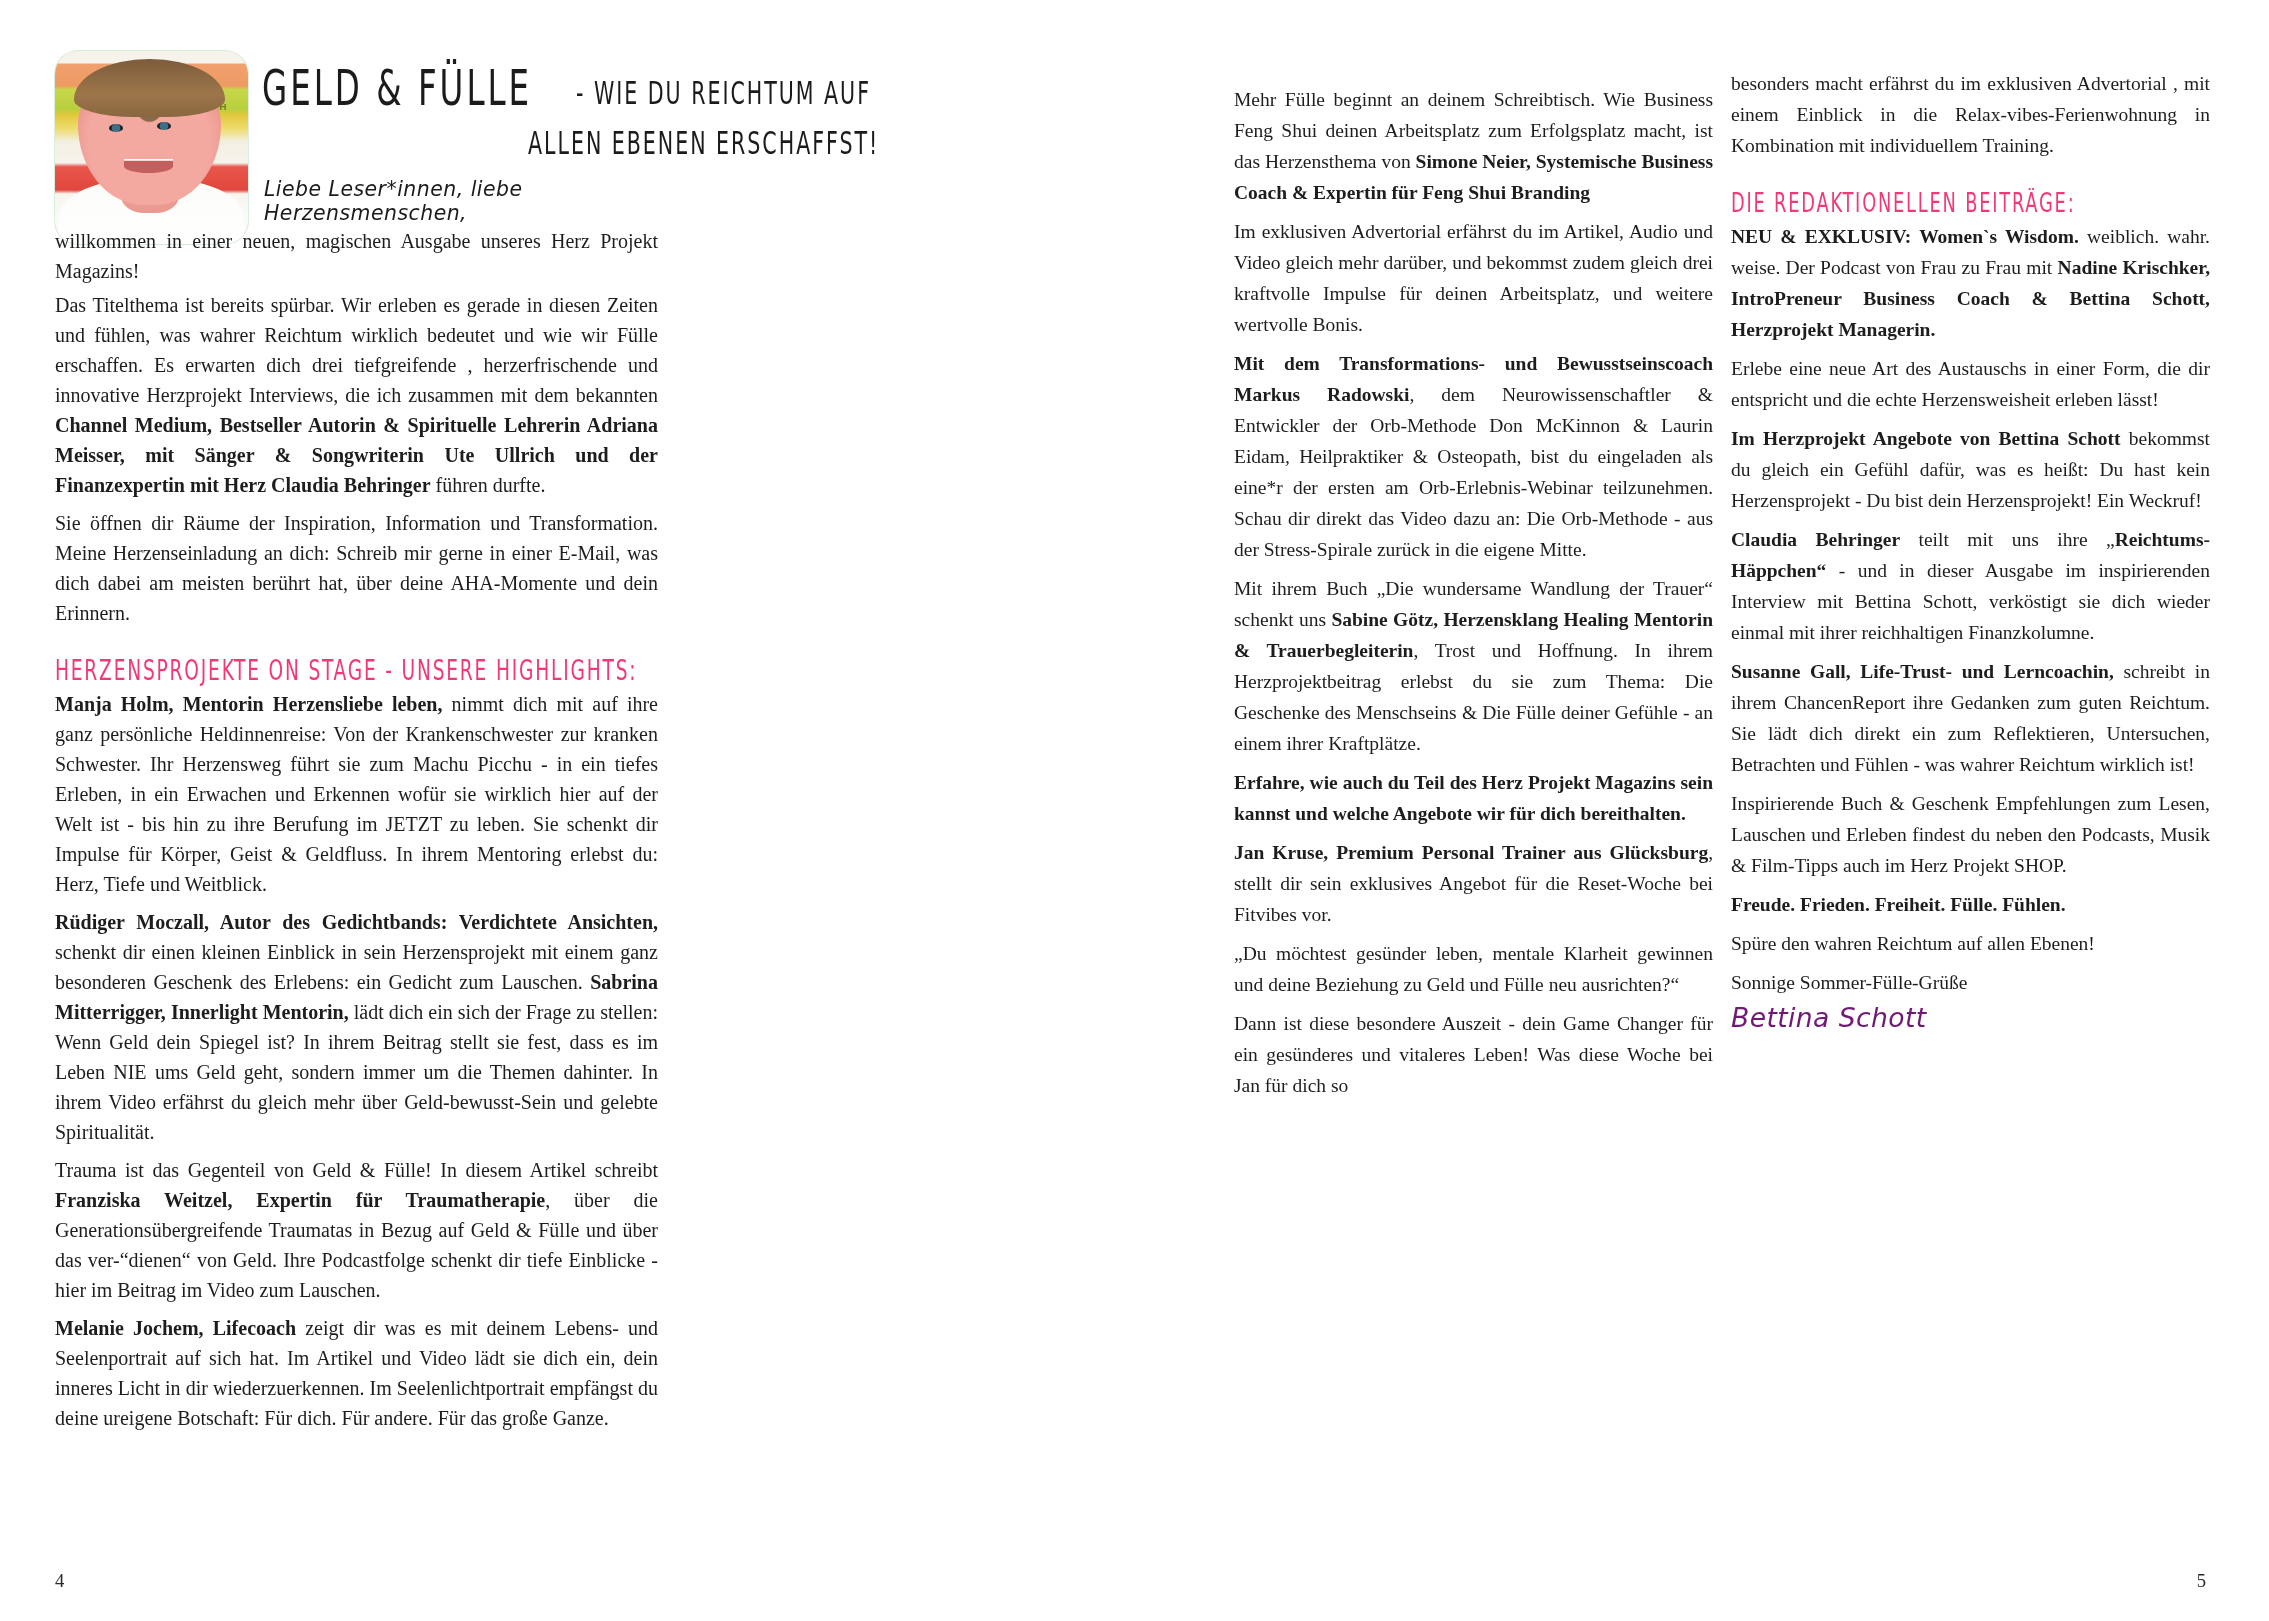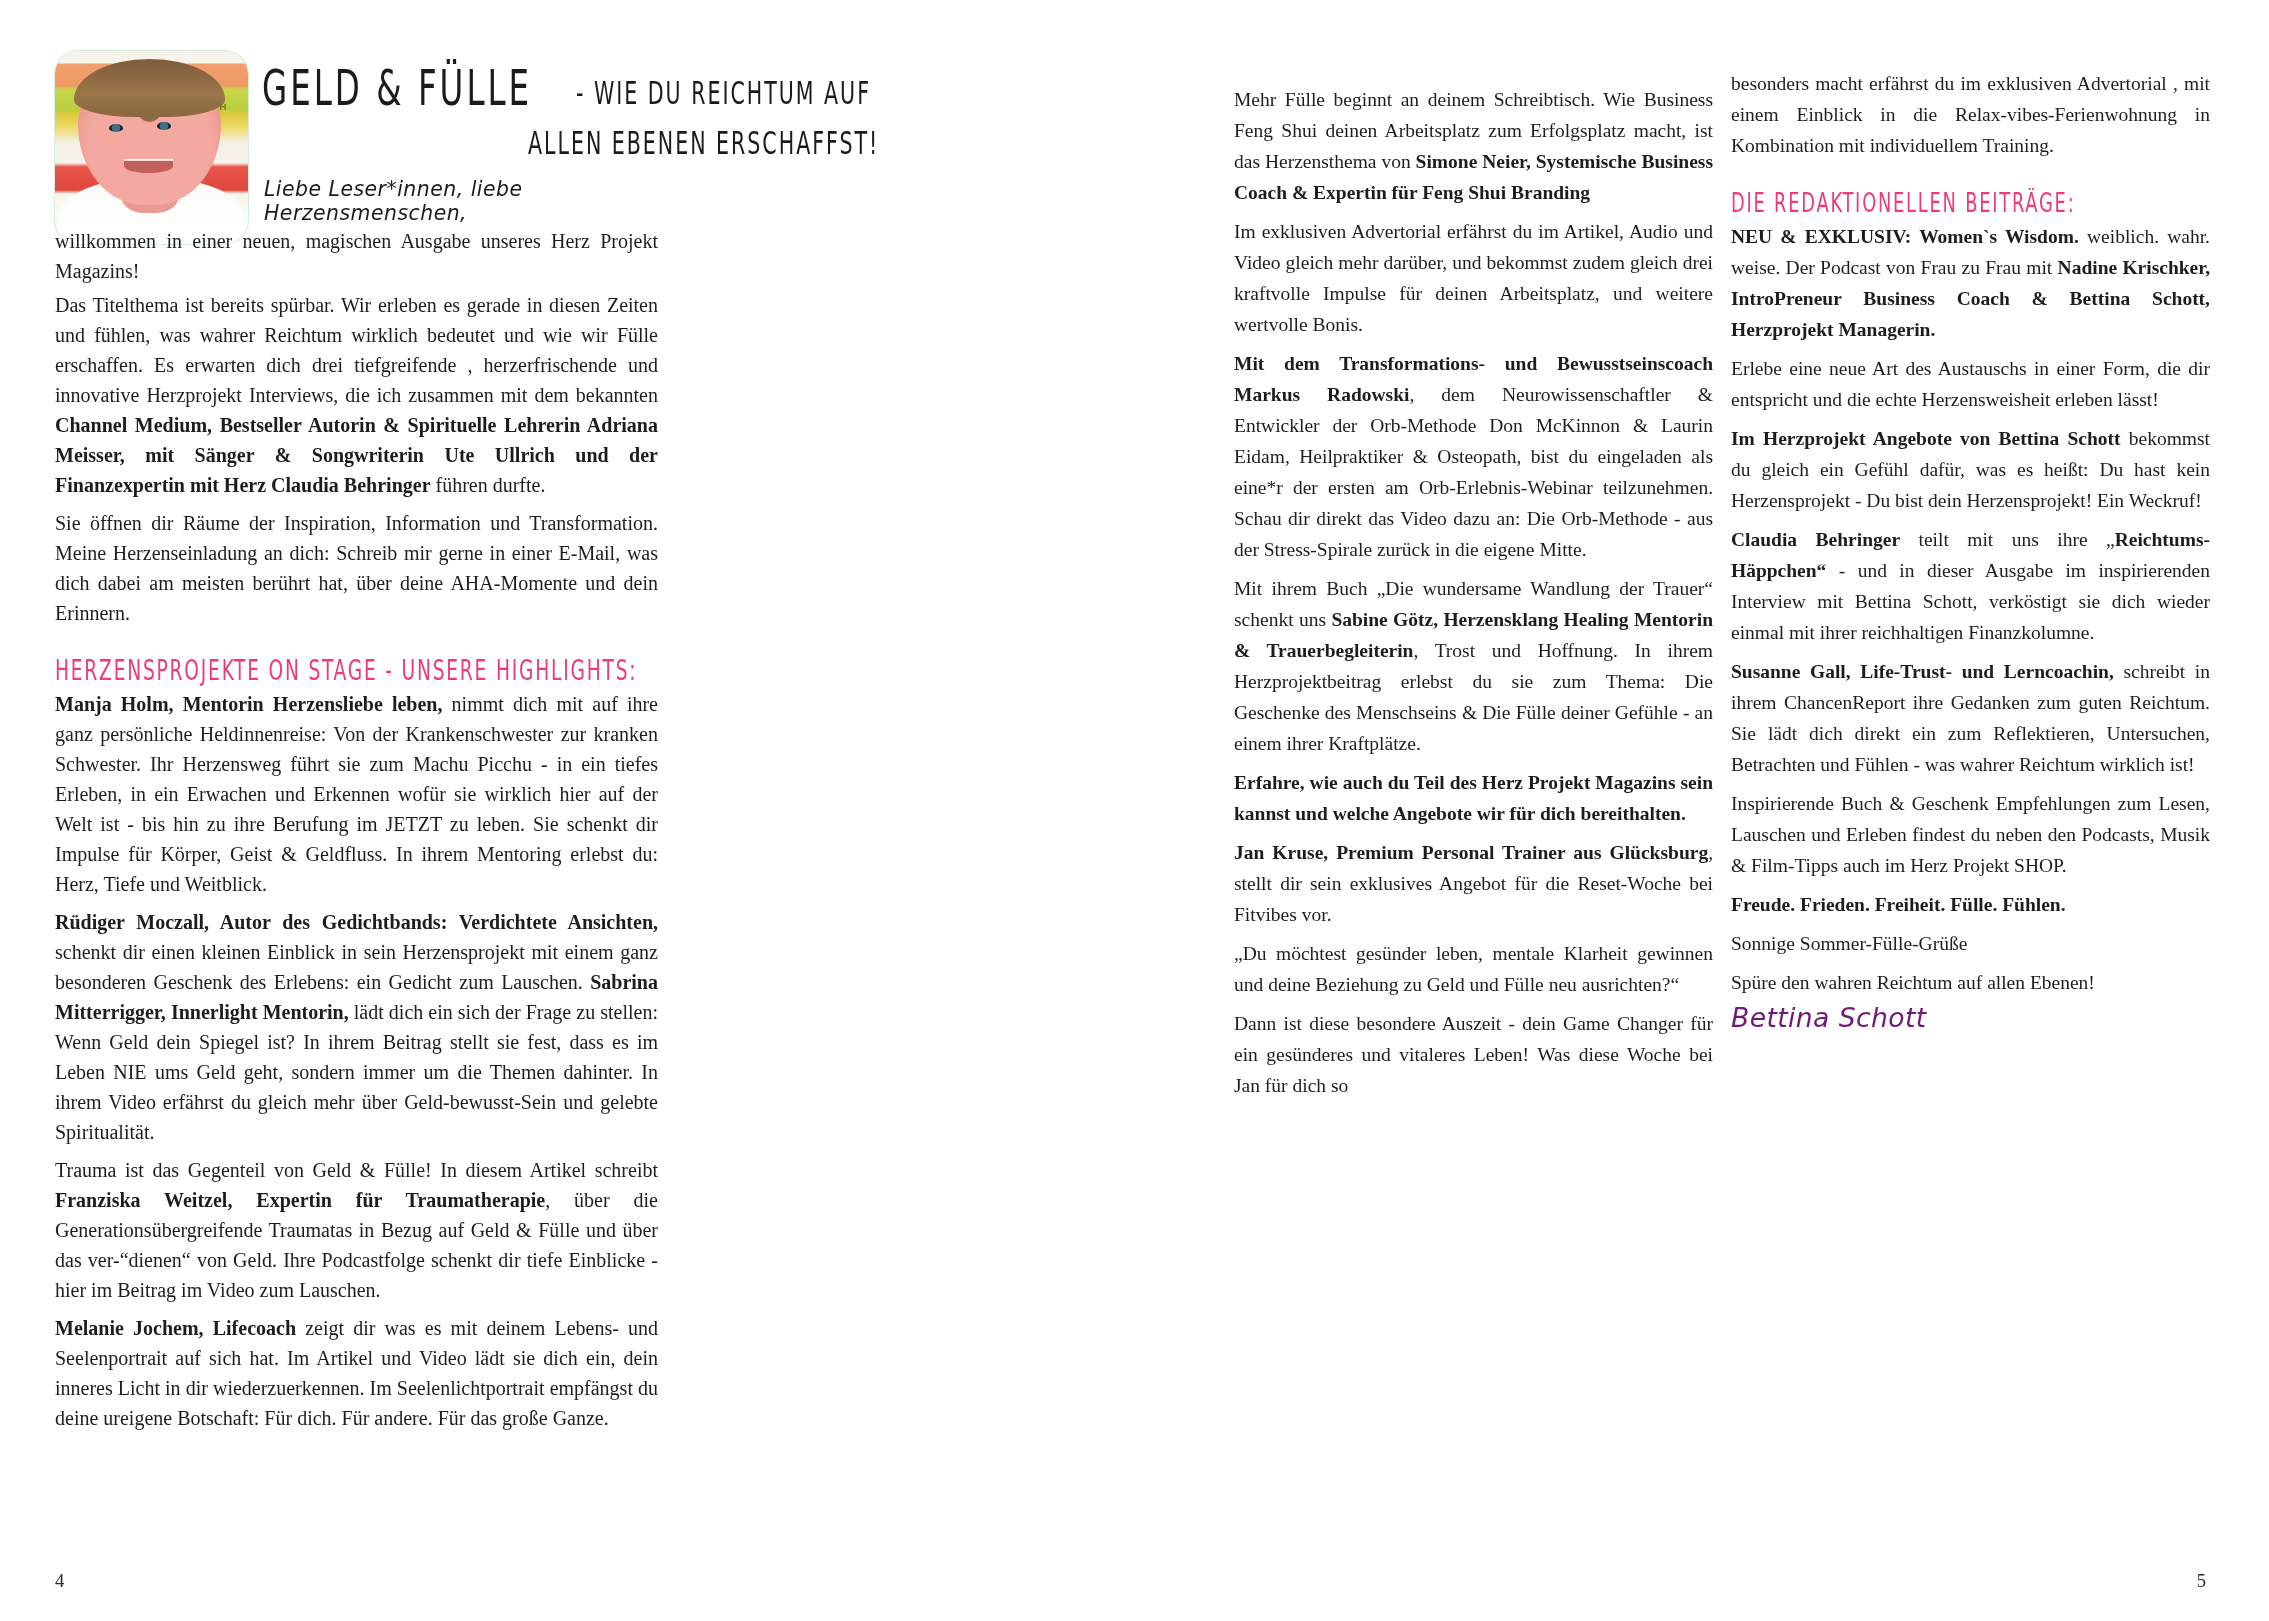--- a/index.html
+++ b/index.html
@@ -295,23 +295,23 @@
     <p class="tx"><b>Im Herzprojekt Angebote von Bettina Schott</b><span> bekommst du gleich ein Gefühl dafür, was es heißt: Du hast kein Herzensprojekt - Du bist dein Herzensprojekt! Ein Weckruf!</span></p>
 
     <p class="tx"><b>Claudia Behringer</b><span> teilt mit uns ihre „</span><b>Reichtums-Häppchen“</b><span> - und  in dieser Ausgabe im inspirierenden Interview mit Bettina Schott, verköstigt sie dich wieder einmal mit  ihrer reichhaltigen Finanzkolumne.</span></p>
 
     <p class="tx"><b>Susanne Gall, Life-Trust- und Lerncoachin,</b><span> schreibt in ihrem ChancenReport ihre Gedanken zum guten Reichtum. Sie lädt dich direkt ein zum Reflektieren, Untersuchen, Betrachten und Fühlen - was wahrer Reichtum wirklich ist!</span></p>
 
     <p class="tx gap">Inspirierende Buch &amp; Geschenk Empfehlungen zum Lesen, Lauschen und Erleben findest du neben den Podcasts, Musik &amp; Film-Tipps auch im Herz Projekt SHOP.</p>
 
     <p class="tx gap"><b>Freude. Frieden. Freiheit. Fülle. Fühlen.</b></p>
 
+    <p class="tx">Spüre den wahren Reichtum auf allen Ebenen!</p>
+
     <p class="tx gap">Sonnige Sommer-Fülle-Grüße</p>
-
-    <p class="tx">Spüre den wahren Reichtum auf allen Ebenen!</p>
 
     <div class="signature">Bettina Schott</div>
   </div>
 
   <div class="pagenum left">4</div>
   <div class="pagenum right">5</div>
 
 </div>
 
 

